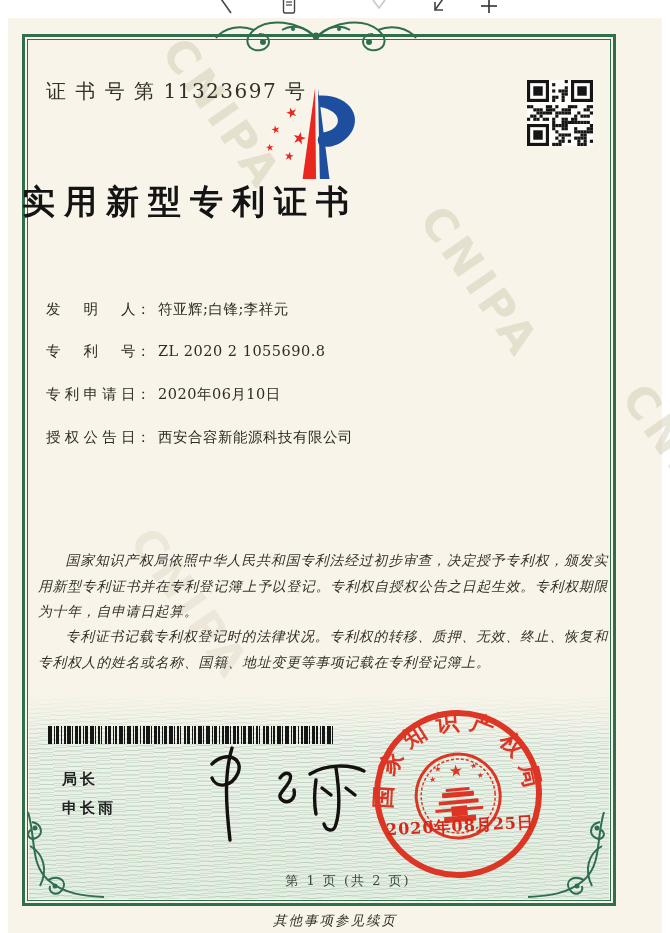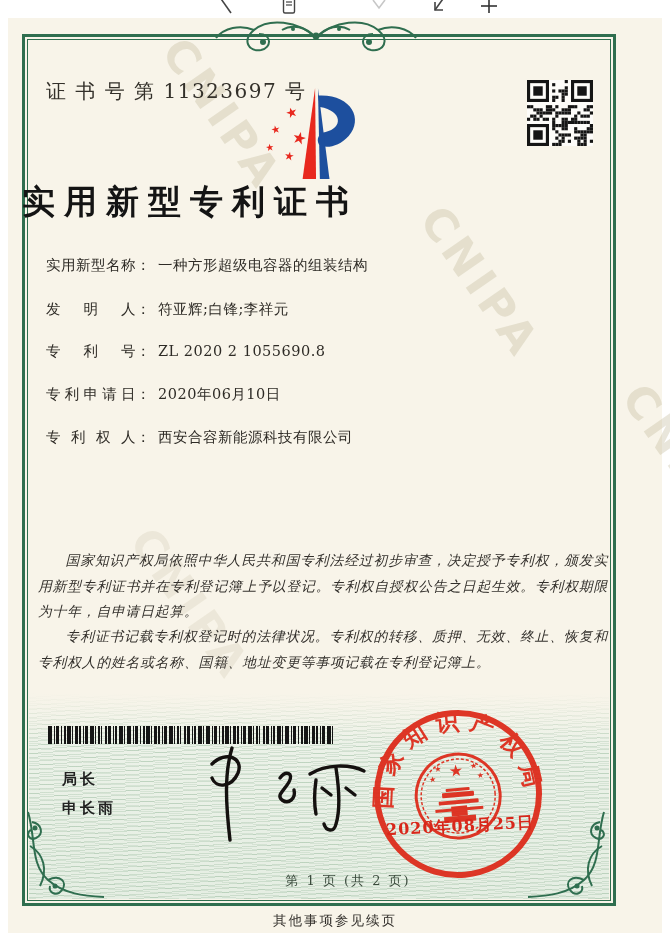--- a/index.html
+++ b/index.html
@@ -36,21 +36,21 @@
   .barcode{position:absolute;left:40px;top:708px;z-index:4;}
   .signer{position:absolute;left:54px;z-index:4;font-family:"DejaVu Sans","Liberation Sans",sans-serif;
     font-weight:bold;font-size:15px;color:#222;letter-spacing:3px;text-align:right;}
   .signature{position:absolute;left:180px;top:722px;width:190px;height:105px;z-index:4;}
   .seal{position:absolute;left:360px;top:686px;width:180px;height:180px;z-index:5;opacity:0.92;transform:rotate(-5deg);}
   .seal-date{position:absolute;left:378px;top:798px;width:160px;font-size:16px;font-weight:bold;color:#d8271a;
     letter-spacing:1px;z-index:6;transform:rotate(-3deg);white-space:nowrap;}
   .pagenote{position:absolute;left:14px;top:854px;width:588px;text-align:center;font-size:13px;color:#3a4a3c;
     letter-spacing:2px;z-index:4;margin-left:32px;}
   .footnote{position:absolute;left:0;top:894px;width:654px;text-align:center;font-size:13.5px;color:#33302c;
-    letter-spacing:2px;z-index:3;}
+    font-style:italic;letter-spacing:2px;z-index:3;}
   .ornament{position:absolute;z-index:4;}
 </style>
 </head>
 <body>
 
 <div class="screen">
 
   <div class="toolbar">
     <svg class="tb-icon" style="left:216px" viewBox="0 0 18 22">
       <line x1="3" y1="3" x2="15" y2="20" stroke="#444" stroke-width="1.6"></line>
@@ -271,34 +271,31 @@
         <text x="34" y="34" font-size="14" transform="rotate(-18 34 34)">★</text>
         <text x="18" y="50" font-size="11" transform="rotate(-12 18 50)">★</text>
         <text x="38" y="58" font-size="17" transform="rotate(14 38 58)">★</text>
         <text x="12" y="68" font-size="10" transform="rotate(-8 12 68)">★</text>
         <text x="30" y="76" font-size="12" transform="rotate(10 30 76)">★</text>
       </g>
     </svg>
 
     <div class="title">实用新型专利证书</div>
 
-    <div class="row" style="top:238px">
-      <span class="lbl">实用新型名称</span><span>：</span><span class="val">一种方形超级电容器的组装结构</span>
-    </div>
     <div class="row" style="top:282px">
       <span class="lbl">发明人</span><span>：</span><span class="val">符亚辉;白锋;李祥元</span>
     </div>
     <div class="row" style="top:324px">
       <span class="lbl">专利号</span><span>：</span><span class="val">ZL 2020 2 1055690.8</span>
     </div>
     <div class="row" style="top:367px">
       <span class="lbl">专利申请日</span><span>：</span><span class="val">2020年06月10日</span>
     </div>
     <div class="row" style="top:410px">
-      <span class="lbl">专利权人</span><span>：</span><span class="val">西安合容新能源科技有限公司</span>
+      <span class="lbl">授权公告日</span><span>：</span><span class="val">西安合容新能源科技有限公司</span>
     </div>
 
     <div class="body-par" style="top:530px">国家知识产权局依照中华人民共和国专利法经过初步审查，决定授予专利权，颁发实用新型专利证书并在专利登记簿上予以登记。专利权自授权公告之日起生效。专利权期限为十年，自申请日起算。</div>
     <div class="body-par" style="top:606px">专利证书记载专利权登记时的法律状况。专利权的转移、质押、无效、终止、恢复和专利权人的姓名或名称、国籍、地址变更等事项记载在专利登记簿上。</div>
 
     <svg class="barcode" width="285" height="18" viewBox="0 0 285 18">
       <line x1="0" y1="9" x2="285" y2="9" stroke="#151515" stroke-width="18" stroke-dasharray="4 2 1 1 3 2 1 2 2 1 4 1 1 2 3 1 2 2 1 1 3 2 4 1 1 2 2 1 1 3 2 1 3 2 1 1 2 2 4 1 1 2"></line>
     </svg>
 
     <div class="signer" style="top:752px">局长</div>

